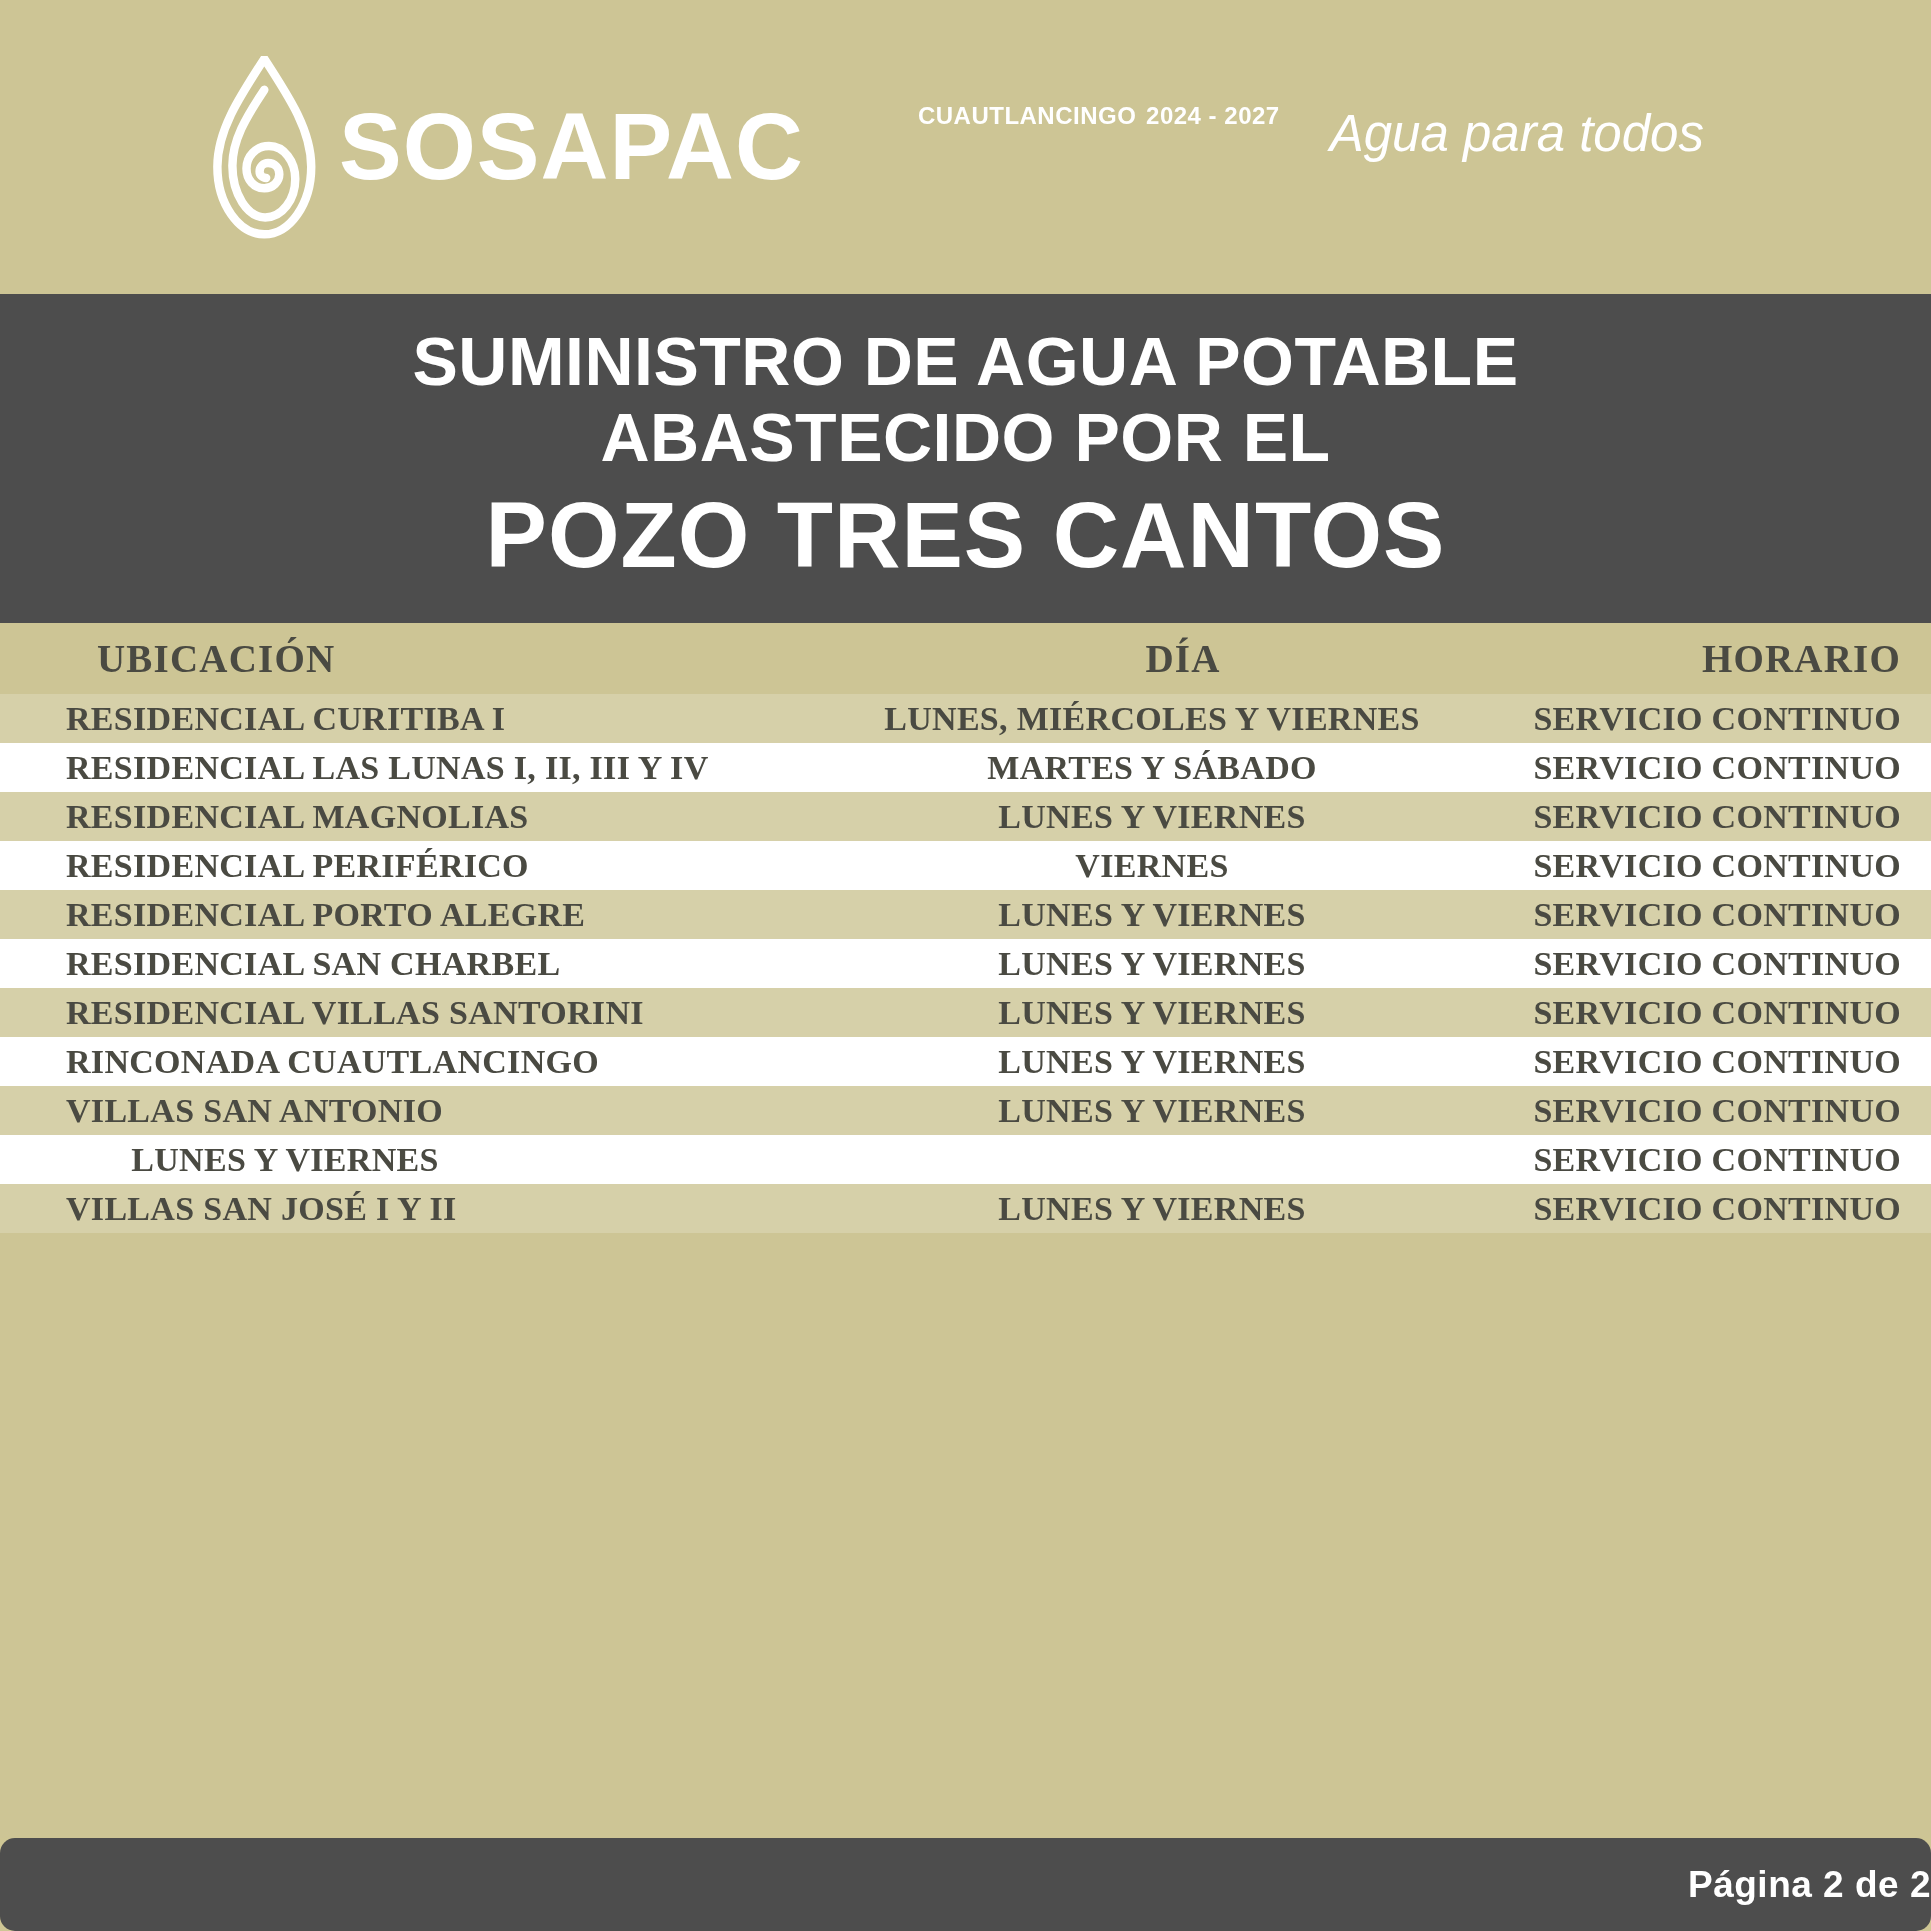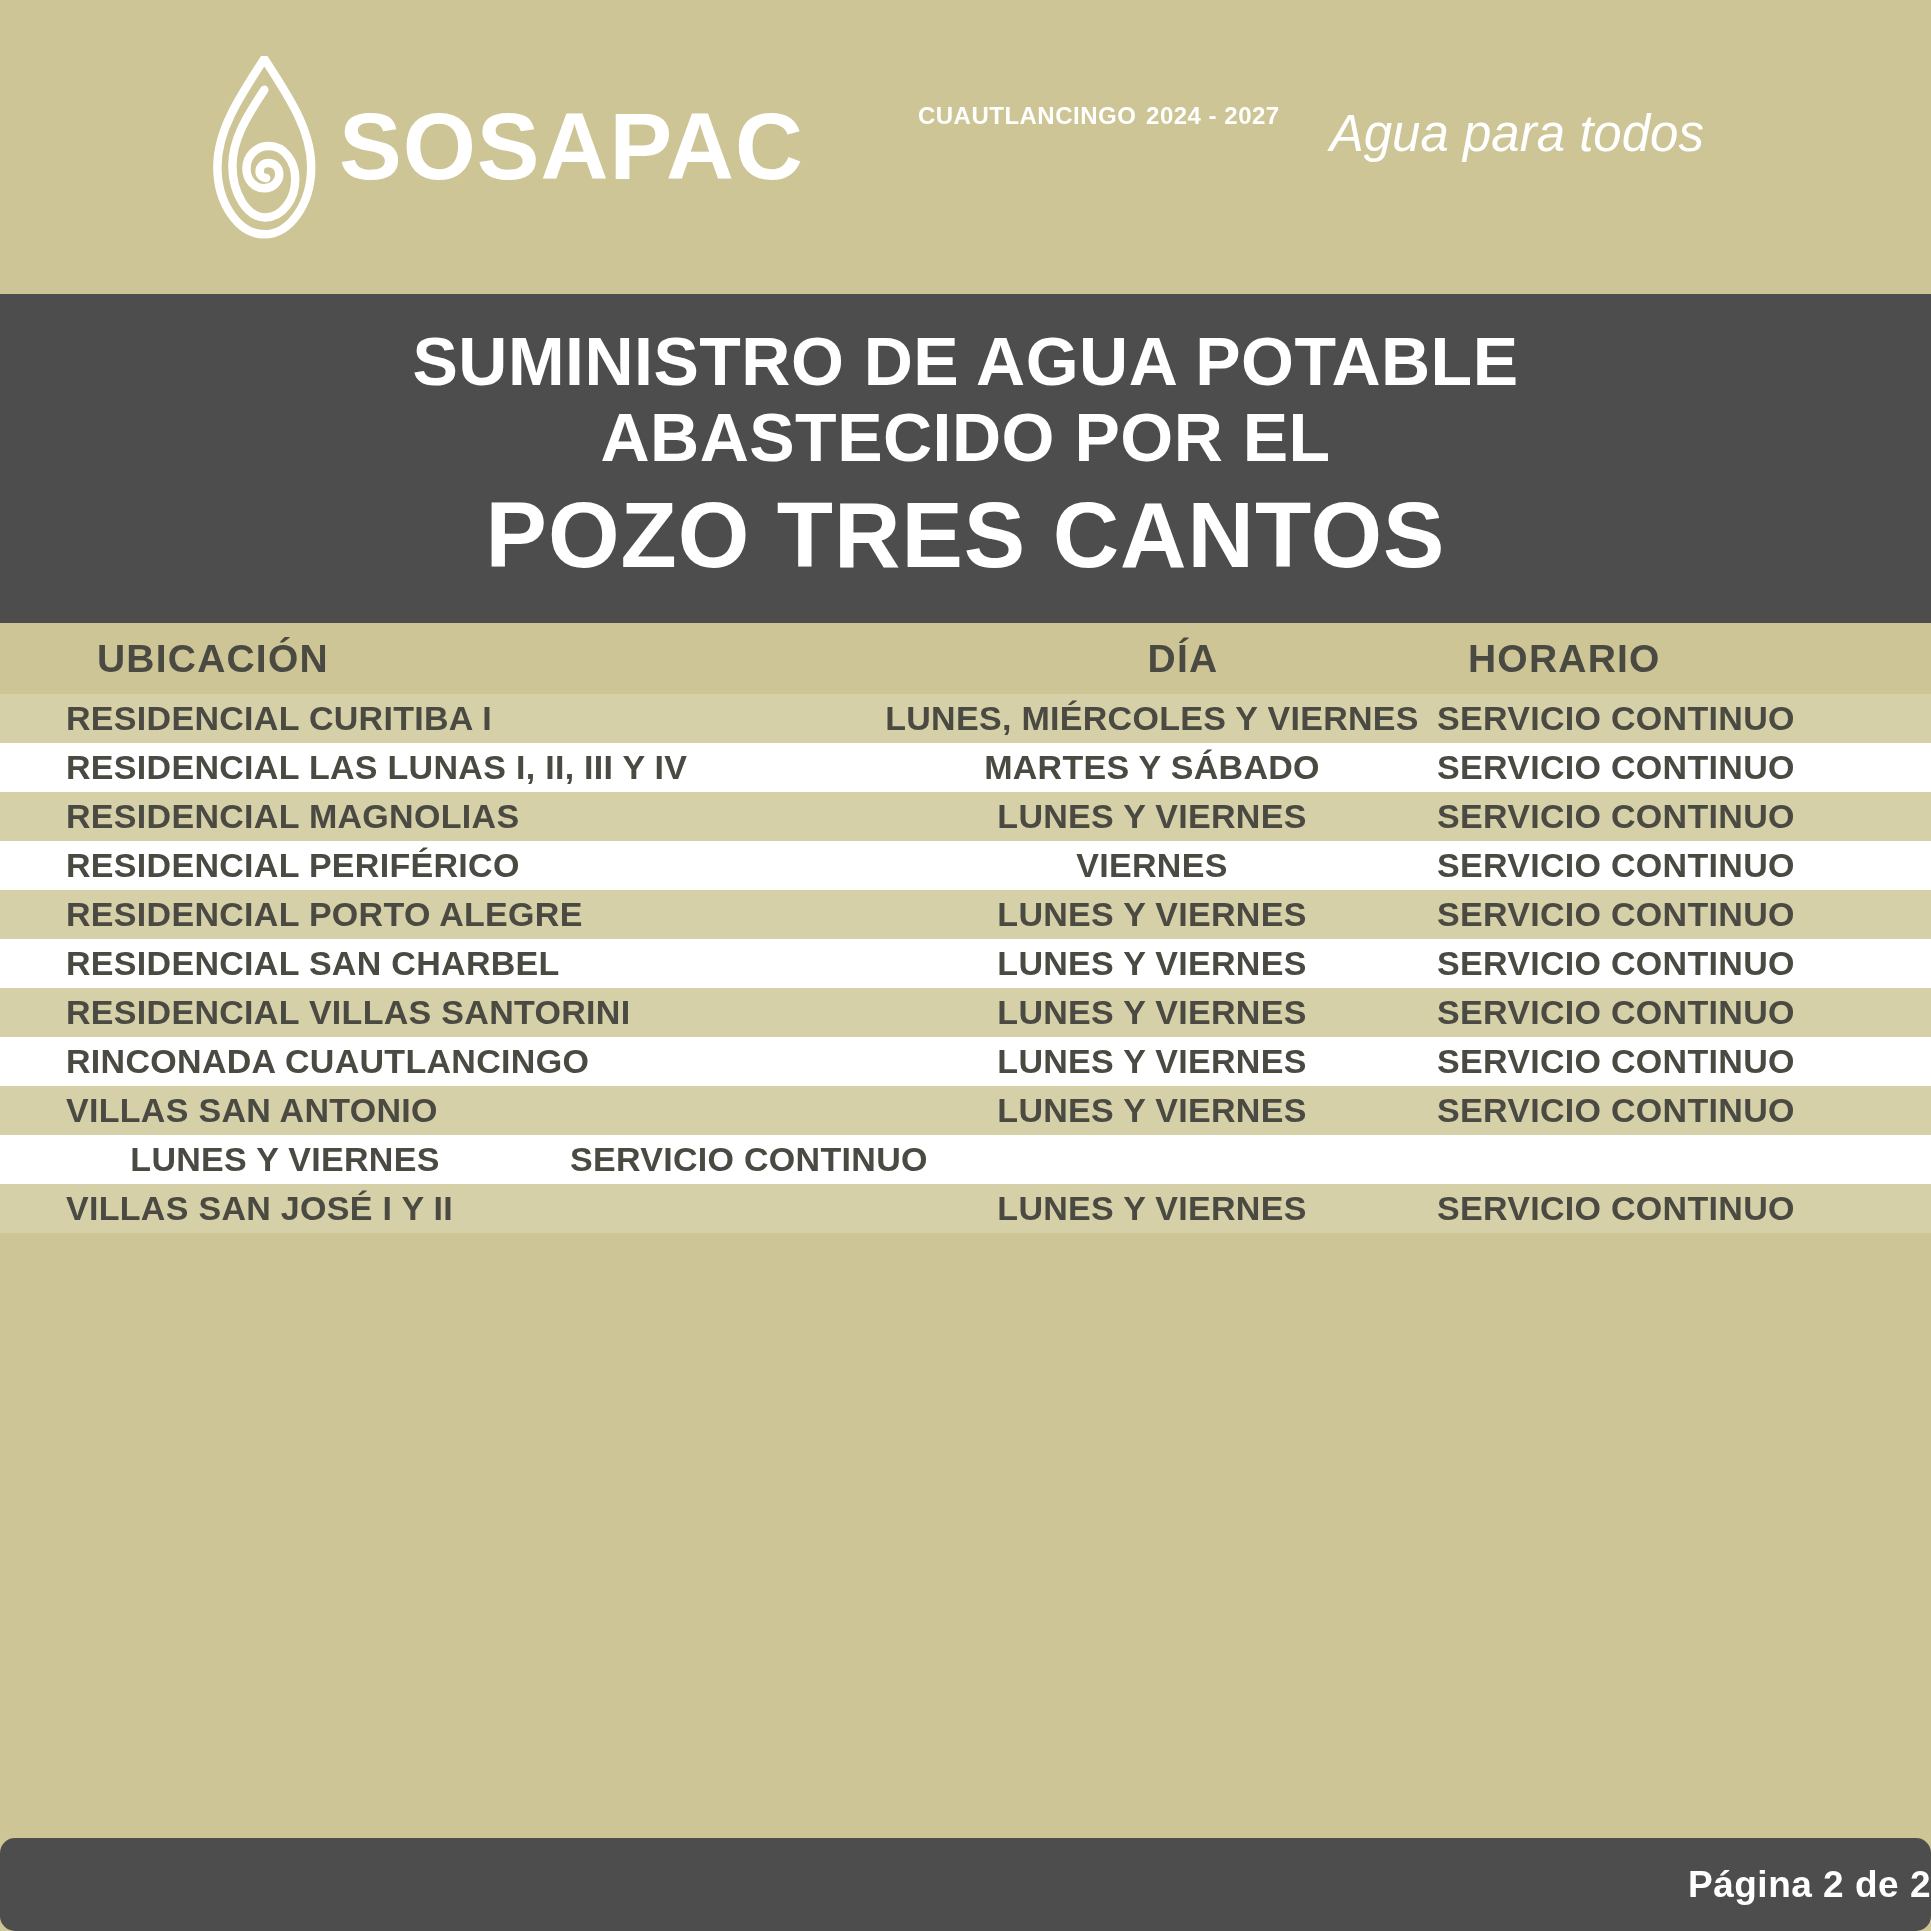--- a/index.html
+++ b/index.html
@@ -108,20 +108,21 @@
     margin-top: 9.7px;
     white-space: nowrap;
   }
 
   
   .table-area {
     flex: 1 1 auto;
     display: flex;
     flex-direction: column;
     background: #cdc595;
+    font-family: Liberation Serif, serif;
   }
   .row {
     display: flex;
     align-items: center;
     height: 49px;
     flex: 0 0 auto;
   }
   .row.head {
     height: 71px;
     background: #cdc595;
@@ -144,22 +145,22 @@
     flex: 0 0 801px;
     padding-left: 66px;
     text-align: left;
   }
   .c-dia {
     flex: 0 0 570px;
     text-align: center;
   }
   .c-hor {
     flex: 1 1 auto;
-    text-align: left;
-    padding-right: 7px;
+    text-align: right;
+    padding-right: 30px;
   }
   .row.head .cell {
     font-size: 39px;
     letter-spacing: 1.2px;
     color: #4a4a42;
   }
   .row.head .c-ubic {
     padding-left: 97px;
   }
   .filler {

